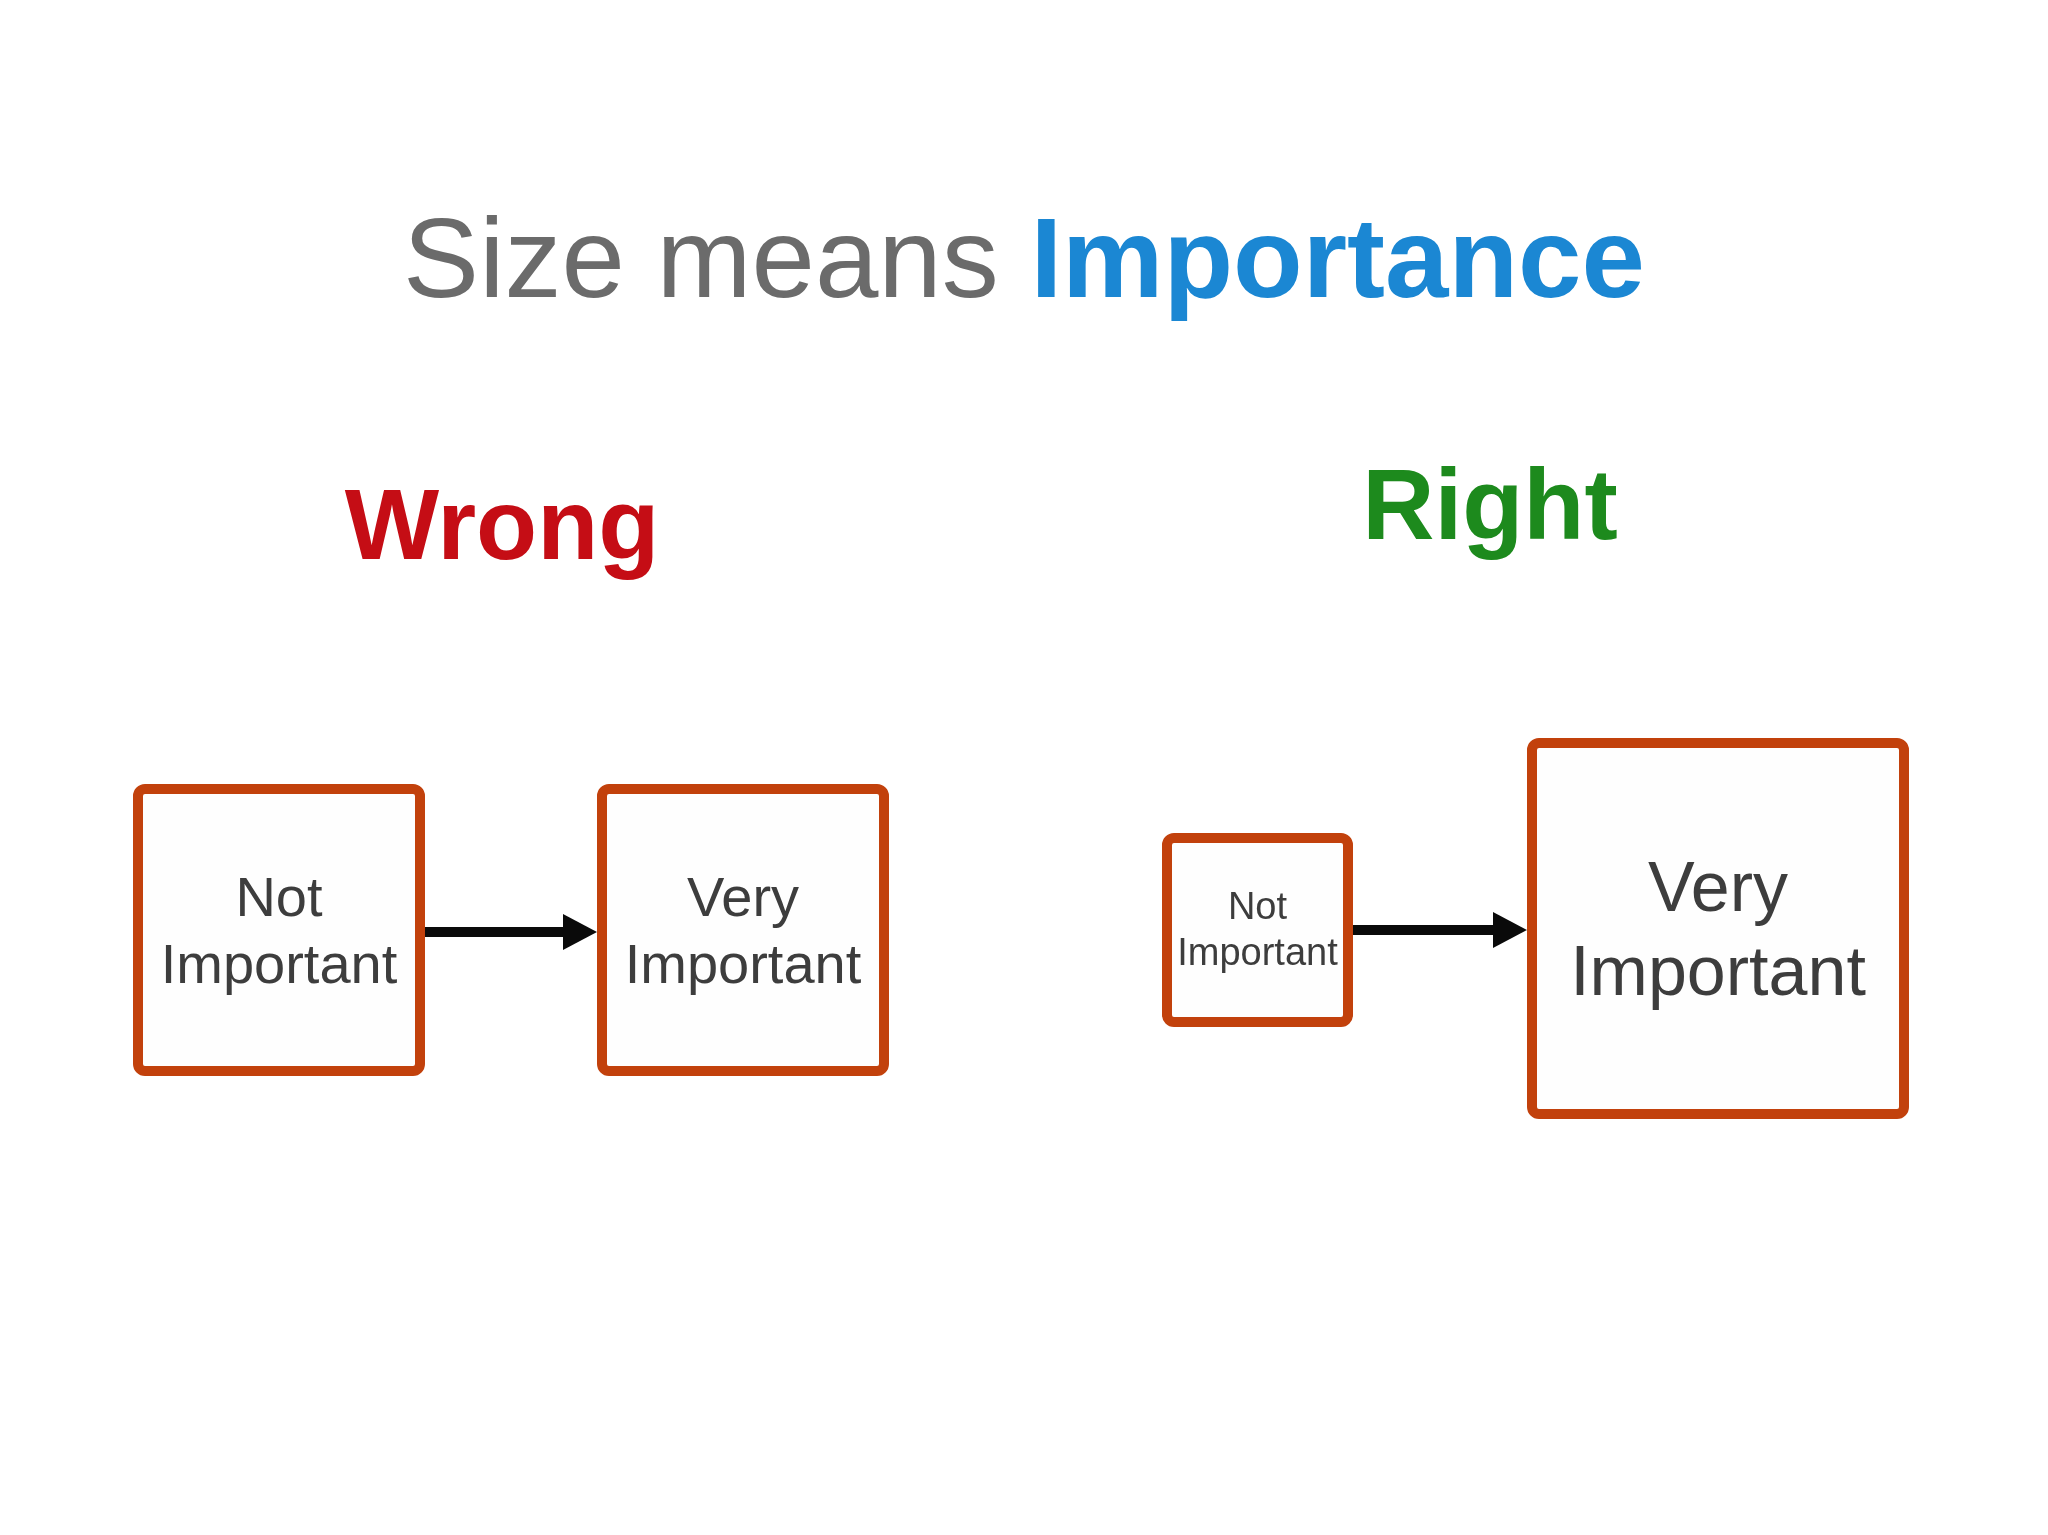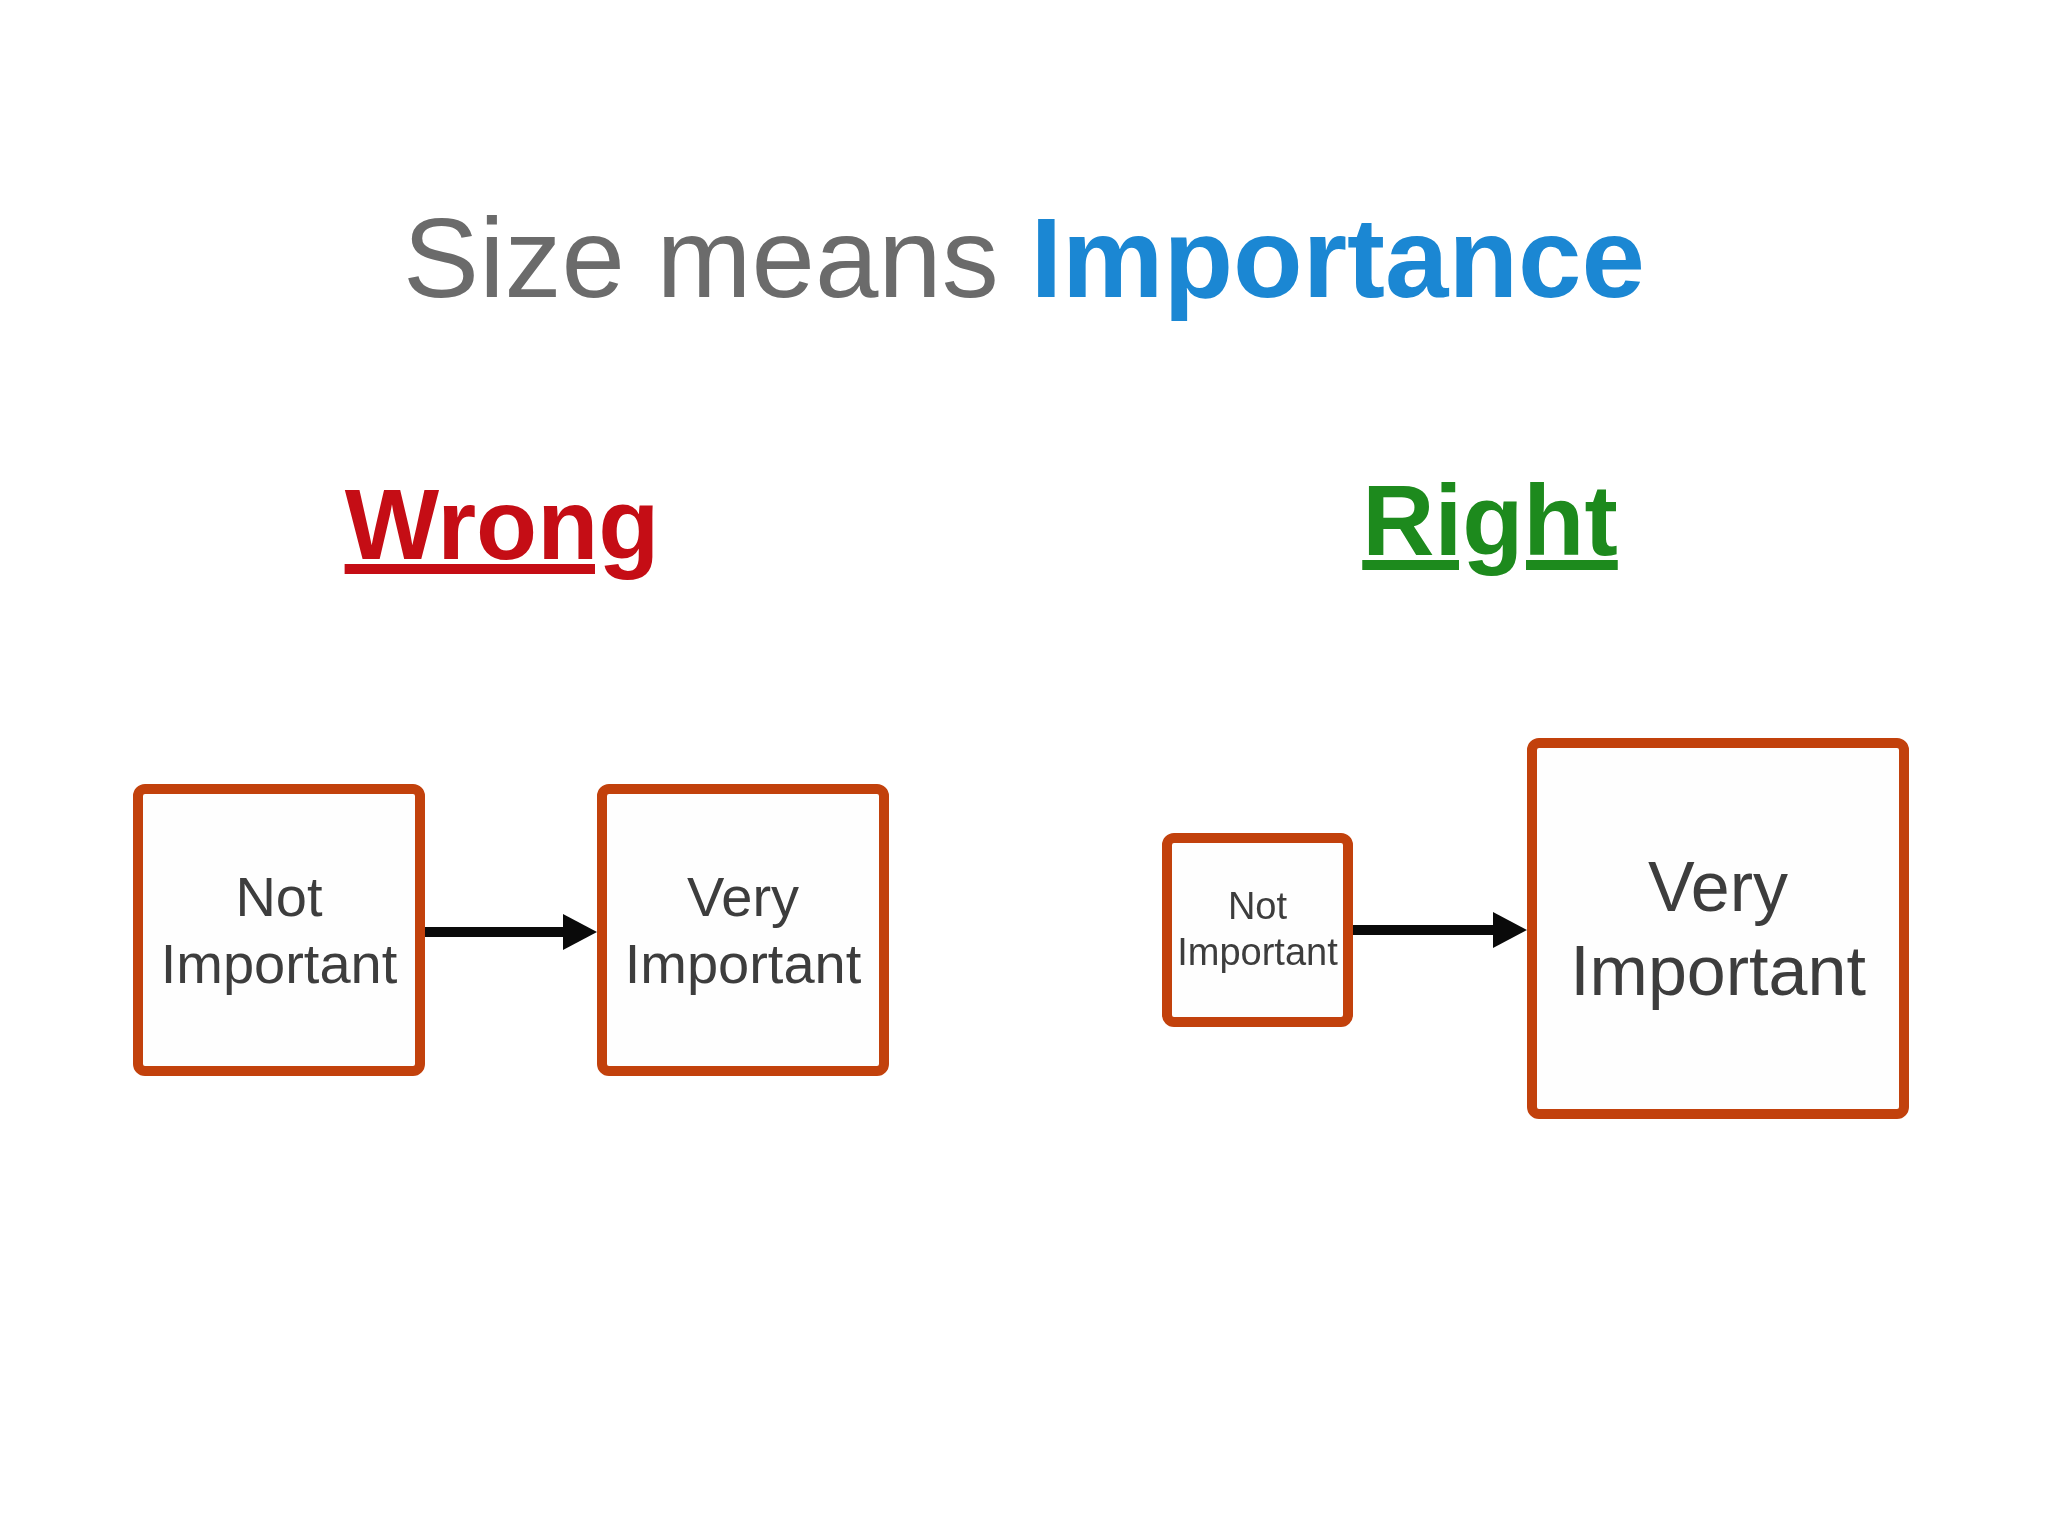--- a/index.html
+++ b/index.html
@@ -25,24 +25,23 @@
   .title .t-normal{color:#6b6b6b;font-weight:400;}
   .title .t-accent{color:#1b87d3;font-weight:700;}
   
   .panel-heading{
     position:absolute;
     transform:translateX(-50%);
     font-size:100px;
     font-weight:700;
     line-height:1;
     white-space:nowrap;
-    text-decoration:underline;
   }
   .heading-wrong{left:502px;top:474px;color:#c50d15;}
-  .heading-right{left:1490px;top:470px;color:#1d8a1d;}
+  .heading-right{left:1490px;top:454px;color:#1d8a1d;}
   
   .dbox{
     position:absolute;
     box-sizing:border-box;
     border:10px solid #c2410c;
     border-radius:12px;
     background:#fefefe;
     display:flex;
     flex-direction:column;
     align-items:center;

